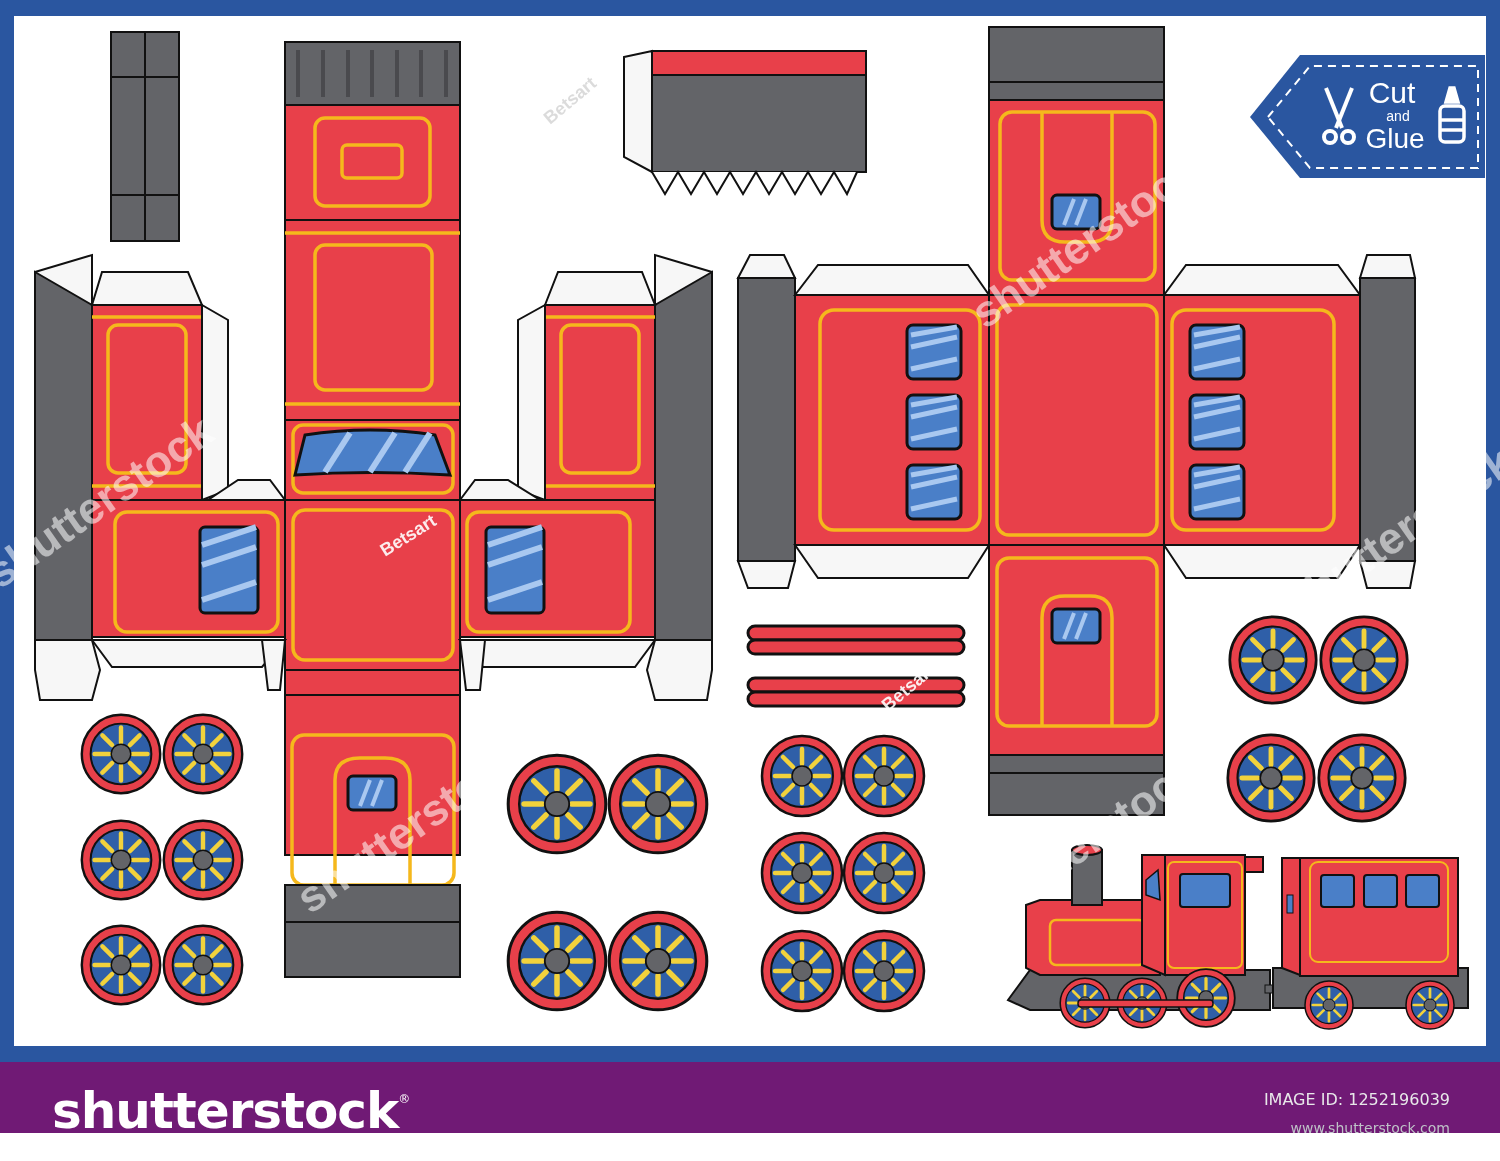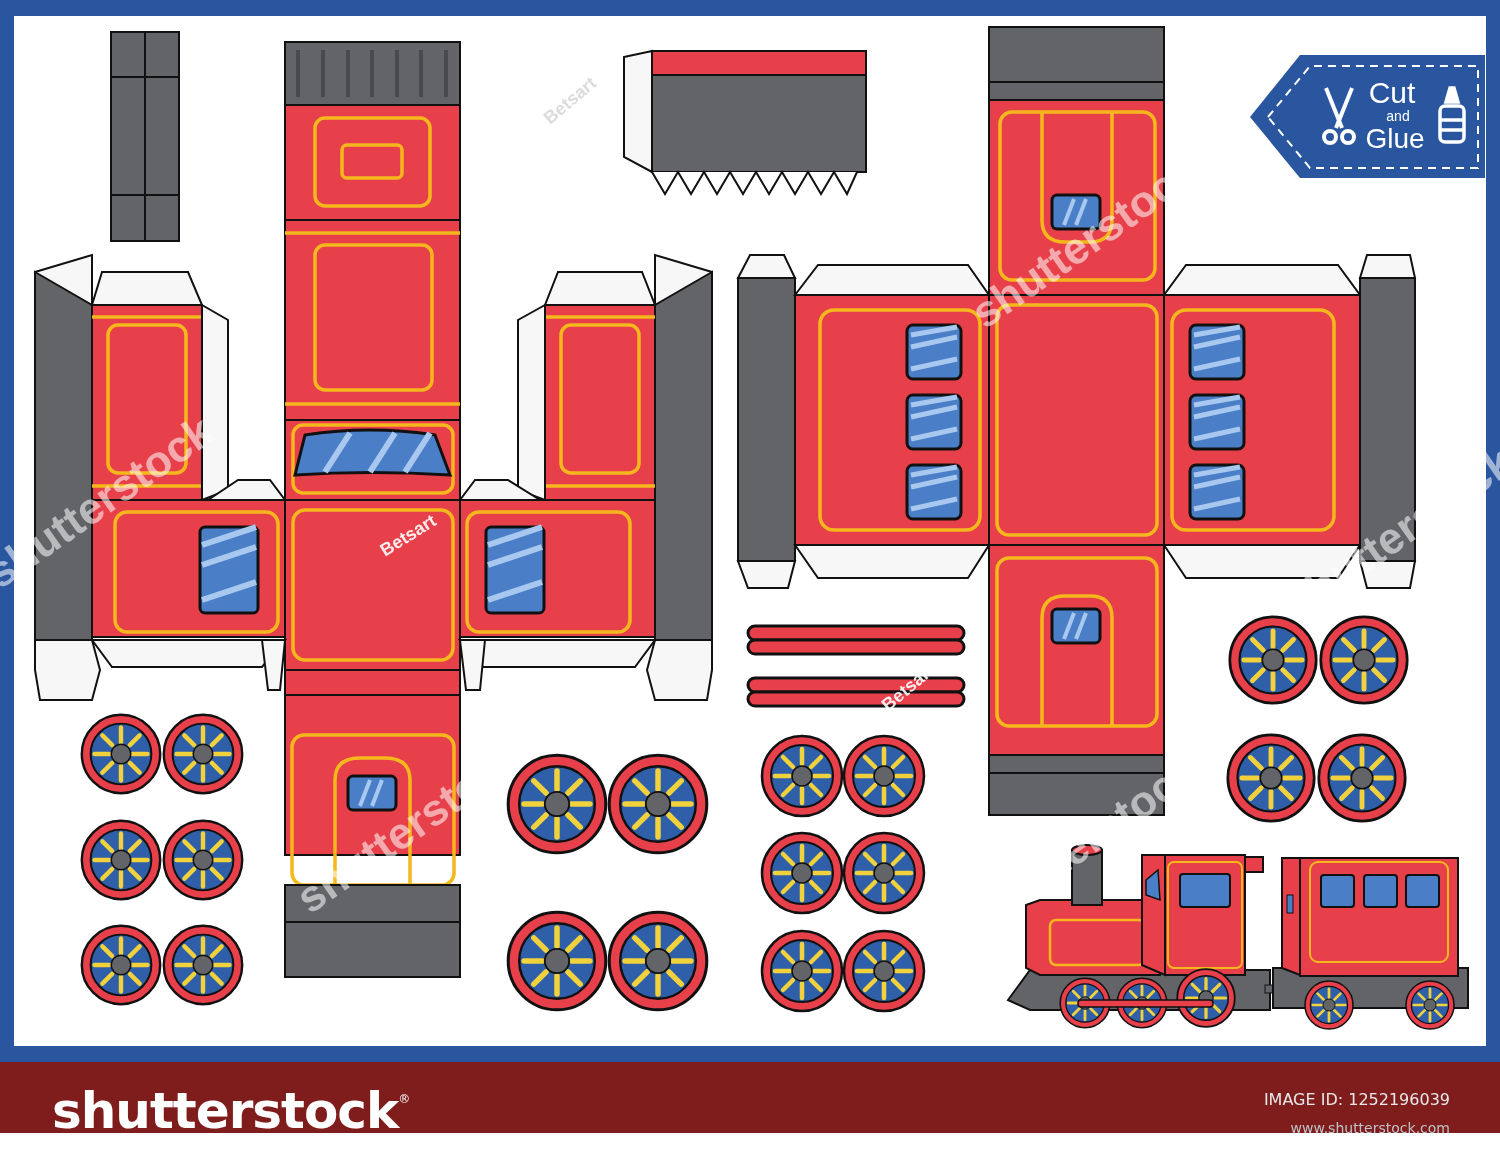--- a/index.html
+++ b/index.html
@@ -1,20 +1,20 @@
 <!DOCTYPE html>
 <html><head>
 <meta charset="utf-8">
 <style>
   html, body { margin:0; padding:0; background:#ffffff; }
   body { width:1500px; height:1161px; position:relative; overflow:hidden; font-family:"DejaVu Sans", sans-serif; }
   .frame { position:absolute; left:0; top:0; width:1500px; height:1062px; background:#2a56a0; }
   .sheet { position:absolute; left:14px; top:16px; width:1472px; height:1030px; background:#ffffff; }
   svg.art { position:absolute; left:0; top:0; }
-  .footer { position:absolute; left:0; top:1062px; width:1500px; height:71px; background:#7f1d1d; }
+  .footer { position:absolute; left:0; top:1062px; width:1500px; height:71px; background:#701a75; }
   .logo { position:absolute; left:52px; top:20px; color:#ffffff; font-family:"DejaVu Sans", sans-serif; font-weight:bold; font-size:50px; letter-spacing:-1px; }
   .logo sup { font-size:12px; font-weight:normal; vertical-align:top; position:relative; top:10px; }
   .imgid { position:absolute; right:50px; top:28px; color:#e8e8ea; font-size:16px; font-family:"DejaVu Sans", sans-serif; }
   .site { position:absolute; right:50px; top:58px; color:#bfc2c8; font-size:14px; font-family:"DejaVu Sans", sans-serif; }
   .badge-text { fill:#ffffff; font-family:"Liberation Sans", sans-serif; }
   .wm { fill:#ffffff; opacity:0.55; font-family:"Liberation Sans", sans-serif; font-weight:bold; }
   .sig { fill:#ffffff; font-family:"Liberation Sans", sans-serif; font-size:18px; font-weight:bold; opacity:0.9; }
 </style>
 </head>
 <body>

